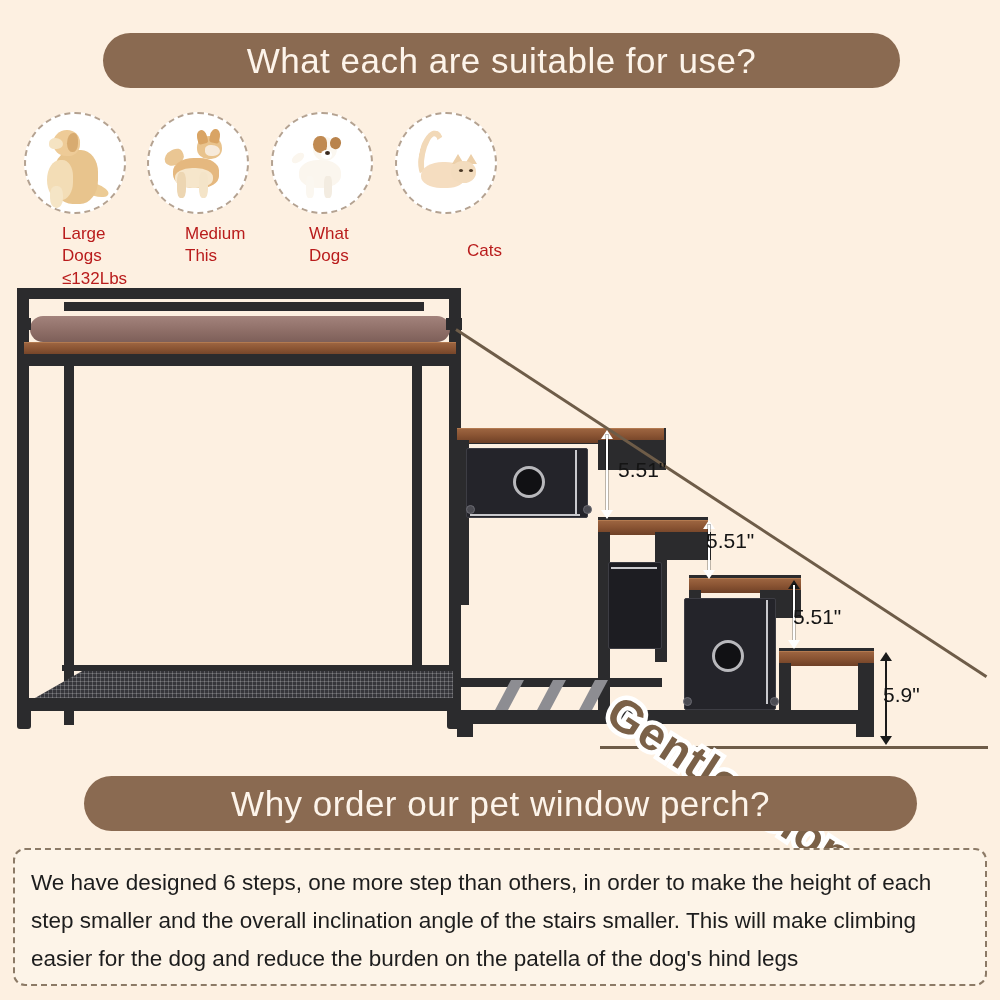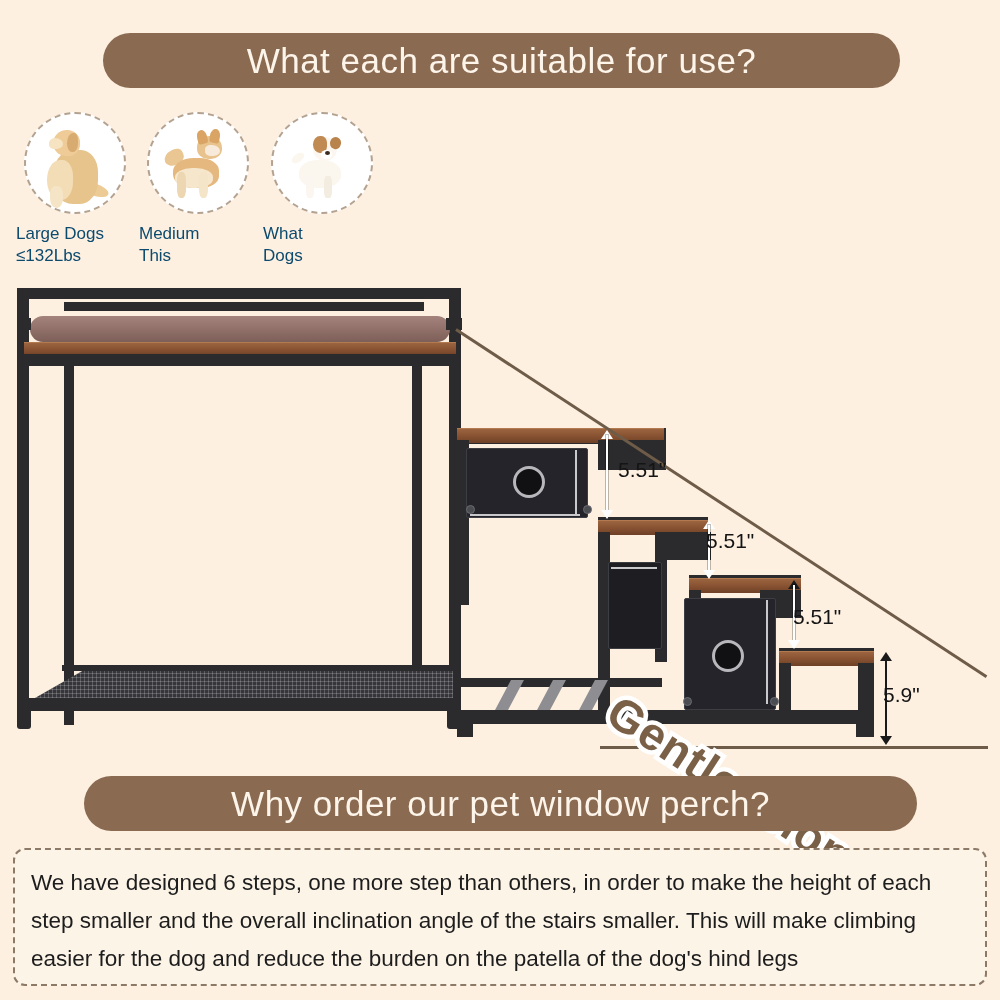--- a/index.html
+++ b/index.html
@@ -60,24 +60,25 @@
     border-radius: 50%;
     background: #ffffff;
     border: 2px dashed #b4a291;
     position: relative;
     overflow: hidden;
     margin: 0 auto;
   }
   .pet-label {
     margin-top: 9px;
     font-size: 17px;
-    color: #0c4a6e;
+    color: #b91c1c;
     line-height: 1.32;
     text-align: left;
     padding-left: 3px;
+    margin-left: 46px;
   }
   .pet-label.center-lbl { text-align: left; }
 
   
   .animal { position: absolute; }
 
   
   .ld-body {
     width: 46px; height: 54px; background: #e8c48d;
     border-radius: 46% 38% 40% 46% / 55% 42% 45% 48%;
@@ -404,20 +405,32 @@
       <span class="animal sd-head"></span>
       <span class="animal sd-patch"></span>
       <span class="animal sd-ear"></span>
       <span class="animal sd-snout"></span>
       <span class="animal sd-nose"></span>
     </div>
     <div class="pet-label" style="white-space:pre-line;">What
 Dogs</div>
   </div>
 
+  <div class="pet-item" style="left:384px;">
+    <div class="pet-circle">
+      <span class="animal ct-tail"></span>
+      <span class="animal ct-body"></span>
+      <span class="animal ct-ear1"></span>
+      <span class="animal ct-ear2"></span>
+      <span class="animal ct-head"></span>
+      <span class="animal ct-eye" style="left:62px;"></span>
+      <span class="animal ct-eye" style="left:72px;"></span>
+    </div>
+    <div class="pet-label center-lbl" style="white-space:pre-line;margin-top:26px;padding-left:37px;">Cats</div>
+  </div>
 
 </div>
 
 <div id="product">
 
   <div class="blk" style="left:17px; top:8px; width:444px; height:11px;"></div>
   <div class="blk" style="left:17px; top:8px; width:12px; height:437px;"></div>
   <div class="blk" style="left:449px; top:8px; width:12px; height:437px;"></div>
   <div class="blk" style="left:64px; top:45px; width:10px; height:400px;"></div>
   <div class="blk" style="left:412px; top:45px; width:10px; height:385px;"></div>

